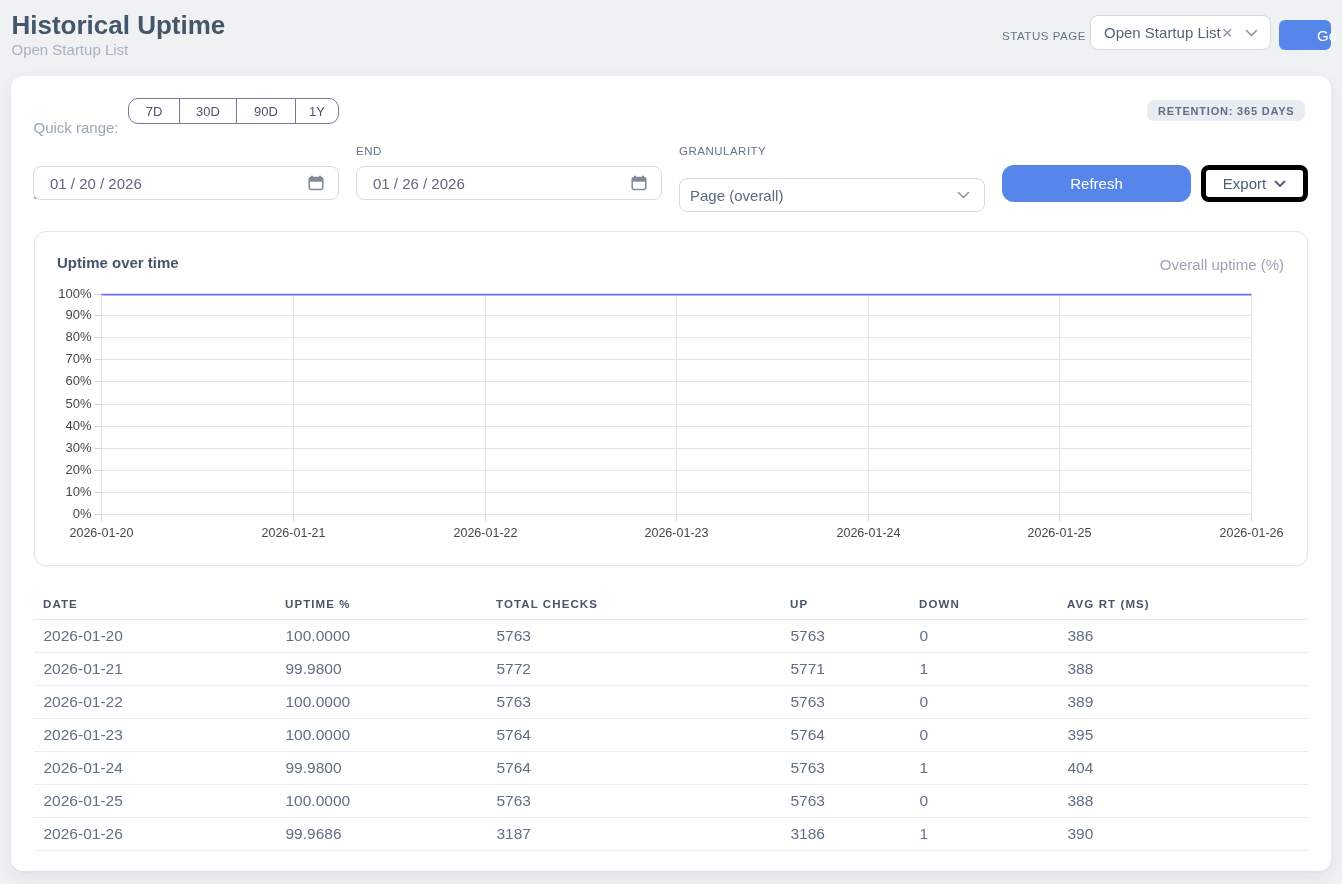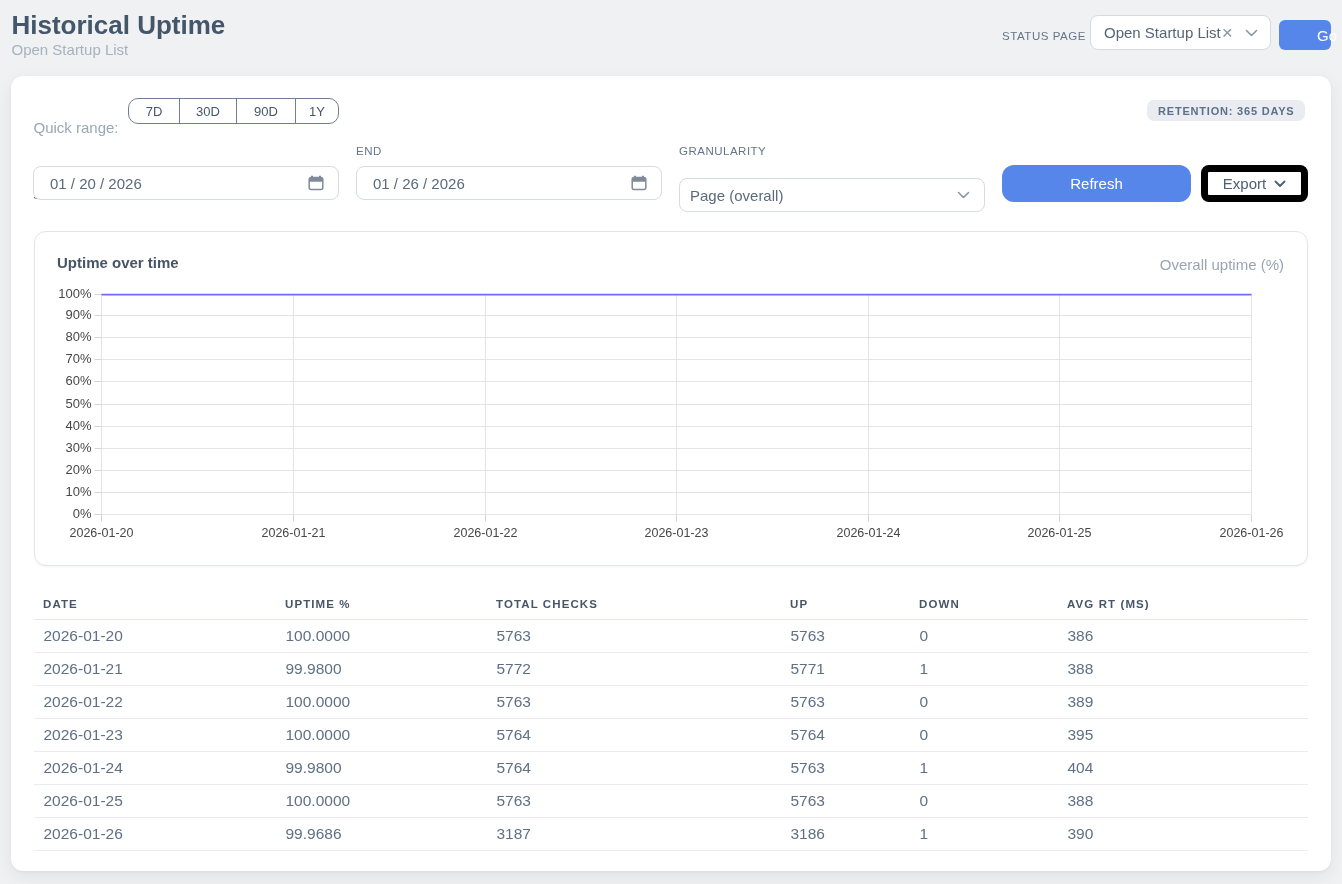--- a/index.html
+++ b/index.html
@@ -21,21 +21,21 @@
 .qr-group div { font-size:13px; color:#46566b; display:flex; align-items:center; justify-content:center; }
 .qr-group div + div { border-left:1px solid #6f8096; }
 .qr-7d { width:50px; } .qr-30d { width:57px; } .qr-90d { width:59px; } .qr-1y { width:43px; }
 
 .badge { left:1147px; top:100px; height:21px; background:#e9ecf1; border-radius:7px; display:flex; align-items:center; padding:0 11px; font-size:11px; font-weight:bold; letter-spacing:0.8px; color:#5d7089; }
 
 .flabel { top:145px; font-size:11.5px; color:#64748b; letter-spacing:0.5px; }
 .field { top:166px; width:306px; height:34px; background:#fff; border:1px solid #d5dbe2; border-radius:8px; display:flex; align-items:center; padding:0 14px 0 16px; font-size:15px; color:#5a6a80; }
 .field svg { margin-left:auto; }
 .btn-refresh { left:1002px; top:165px; width:189px; height:37px; background:#5786ea; border-radius:12px; color:#fff; font-size:15px; display:flex; align-items:center; justify-content:center; }
-.btn-export { left:1201px; top:165px; width:107px; height:37px; background:#fff; border:7px solid #000000; border-radius:8px; color:#4c6078; font-size:15px; display:flex; align-items:center; justify-content:center; gap:8px; }
+.btn-export { left:1201px; top:165px; width:107px; height:37px; background:#fff; border:5px solid #000000; border-radius:8px; color:#4c6078; font-size:15px; display:flex; align-items:center; justify-content:center; gap:8px; }
 
 .chart-card { left:34px; top:231px; width:1274px; height:335px; background:#fff; border:1px solid #e1e5ec; border-radius:12px; box-shadow:0 1px 2px rgba(30,41,59,.05); }
 .chart-title { left:57px; top:254px; font-size:15px; font-weight:bold; color:#475569; }
 .chart-right { top:255.5px; right:58px; font-size:15px; color:#9aa5b4; }
 
 table.data { position:absolute; left:34px; top:586px; width:1274px; border-collapse:collapse; table-layout:fixed; }
 table.data th { text-align:left; font-size:11.5px; font-weight:bold; color:#475569; letter-spacing:1.1px; padding:0 0 0 9px; height:33px; padding-top:4px; border-bottom:1px solid #e2e7ee; vertical-align:middle; }
 table.data td { font-size:15.5px; color:#5f7086; padding:0 0 0 9.5px; height:33px; border-bottom:1px solid #e9edf2; vertical-align:middle; }
 </style>
 </head>

